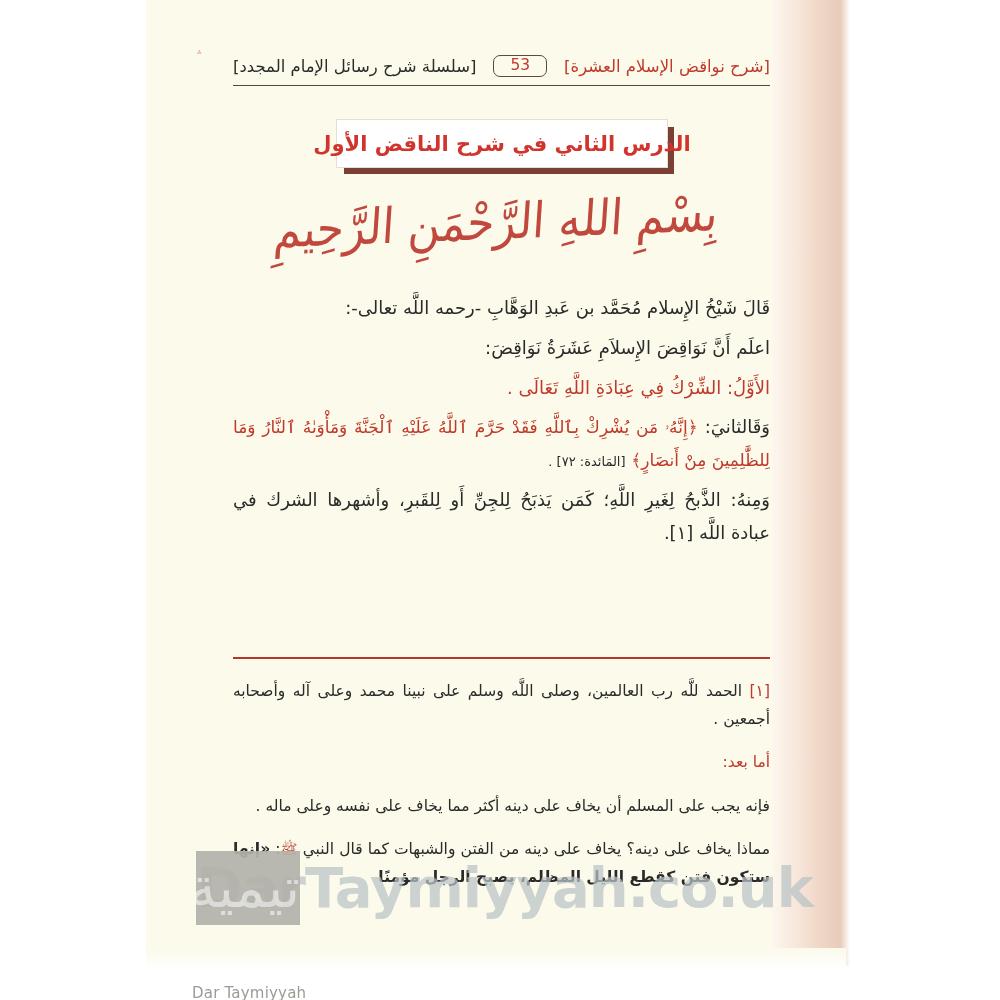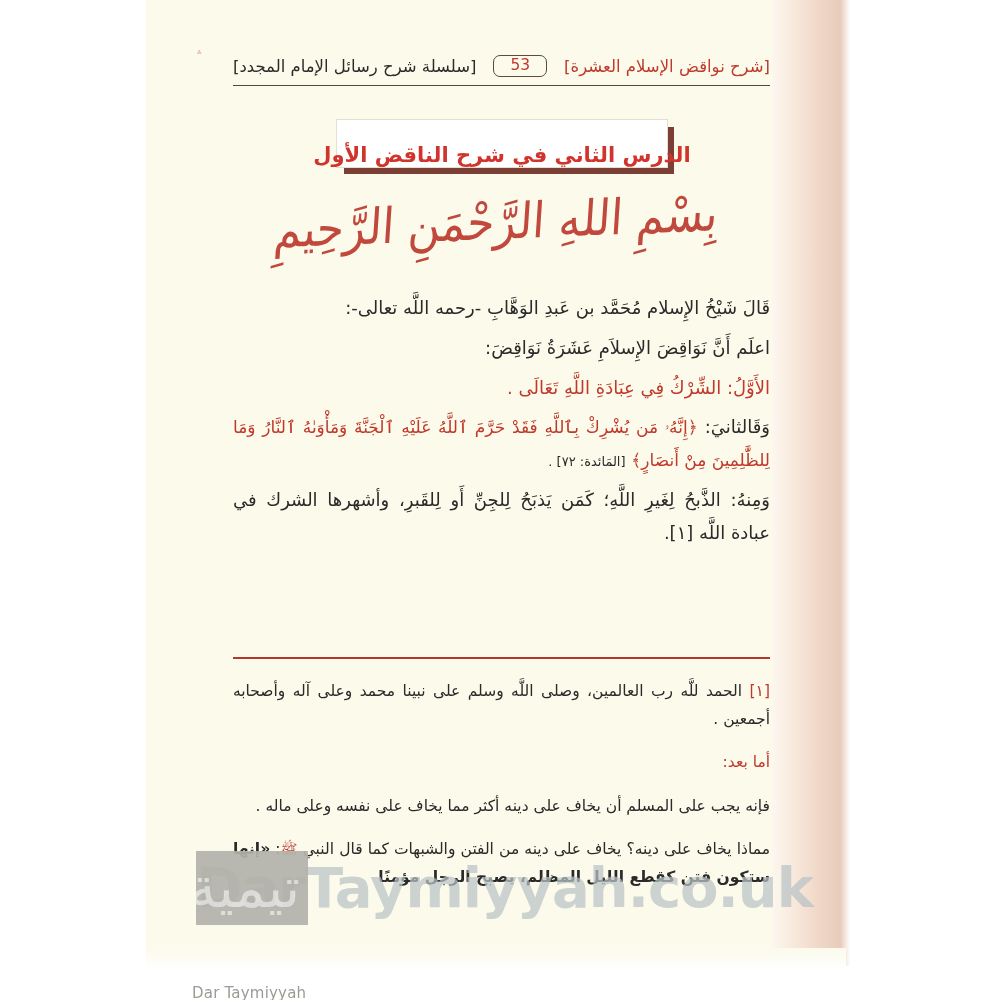--- a/index.html
+++ b/index.html
@@ -133,21 +133,21 @@
   }
   .banner {
     position: absolute;
     left: 0;
     top: 0;
     width: 330px;
     height: 47px;
     background: #ffffff;
     border: 1px solid #e4e0cf;
     display: flex;
-    align-items: flex-end;
+    align-items: center;
     justify-content: center;
     direction: rtl;
   }
   .banner-text {
     color: #d0342c;
     font-size: 21px;
     font-weight: bold;
     white-space: nowrap;
     font-family: "DejaVu Sans", sans-serif;
   }
@@ -231,21 +231,21 @@
   .fn-marker { color: #c0392b; }
   .fn-head   { color: #c0392b; text-align: right; text-align-last: right; }
   .hadith    { font-weight: bold; }
   .sallam    { color: #b5362b; font-size: 14px; }
 
   
   .wm-logo {
     position: absolute;
     left: 196px;
     top: 851px;
-    width: 112px;
+    width: 104px;
     height: 74px;
     background: #b3b2ab;
     opacity: .92;
   }
   .wm-logo-glyph {
     position: absolute;
     left: 0;
     top: -6px;
     width: 104px;
     height: 86px;

